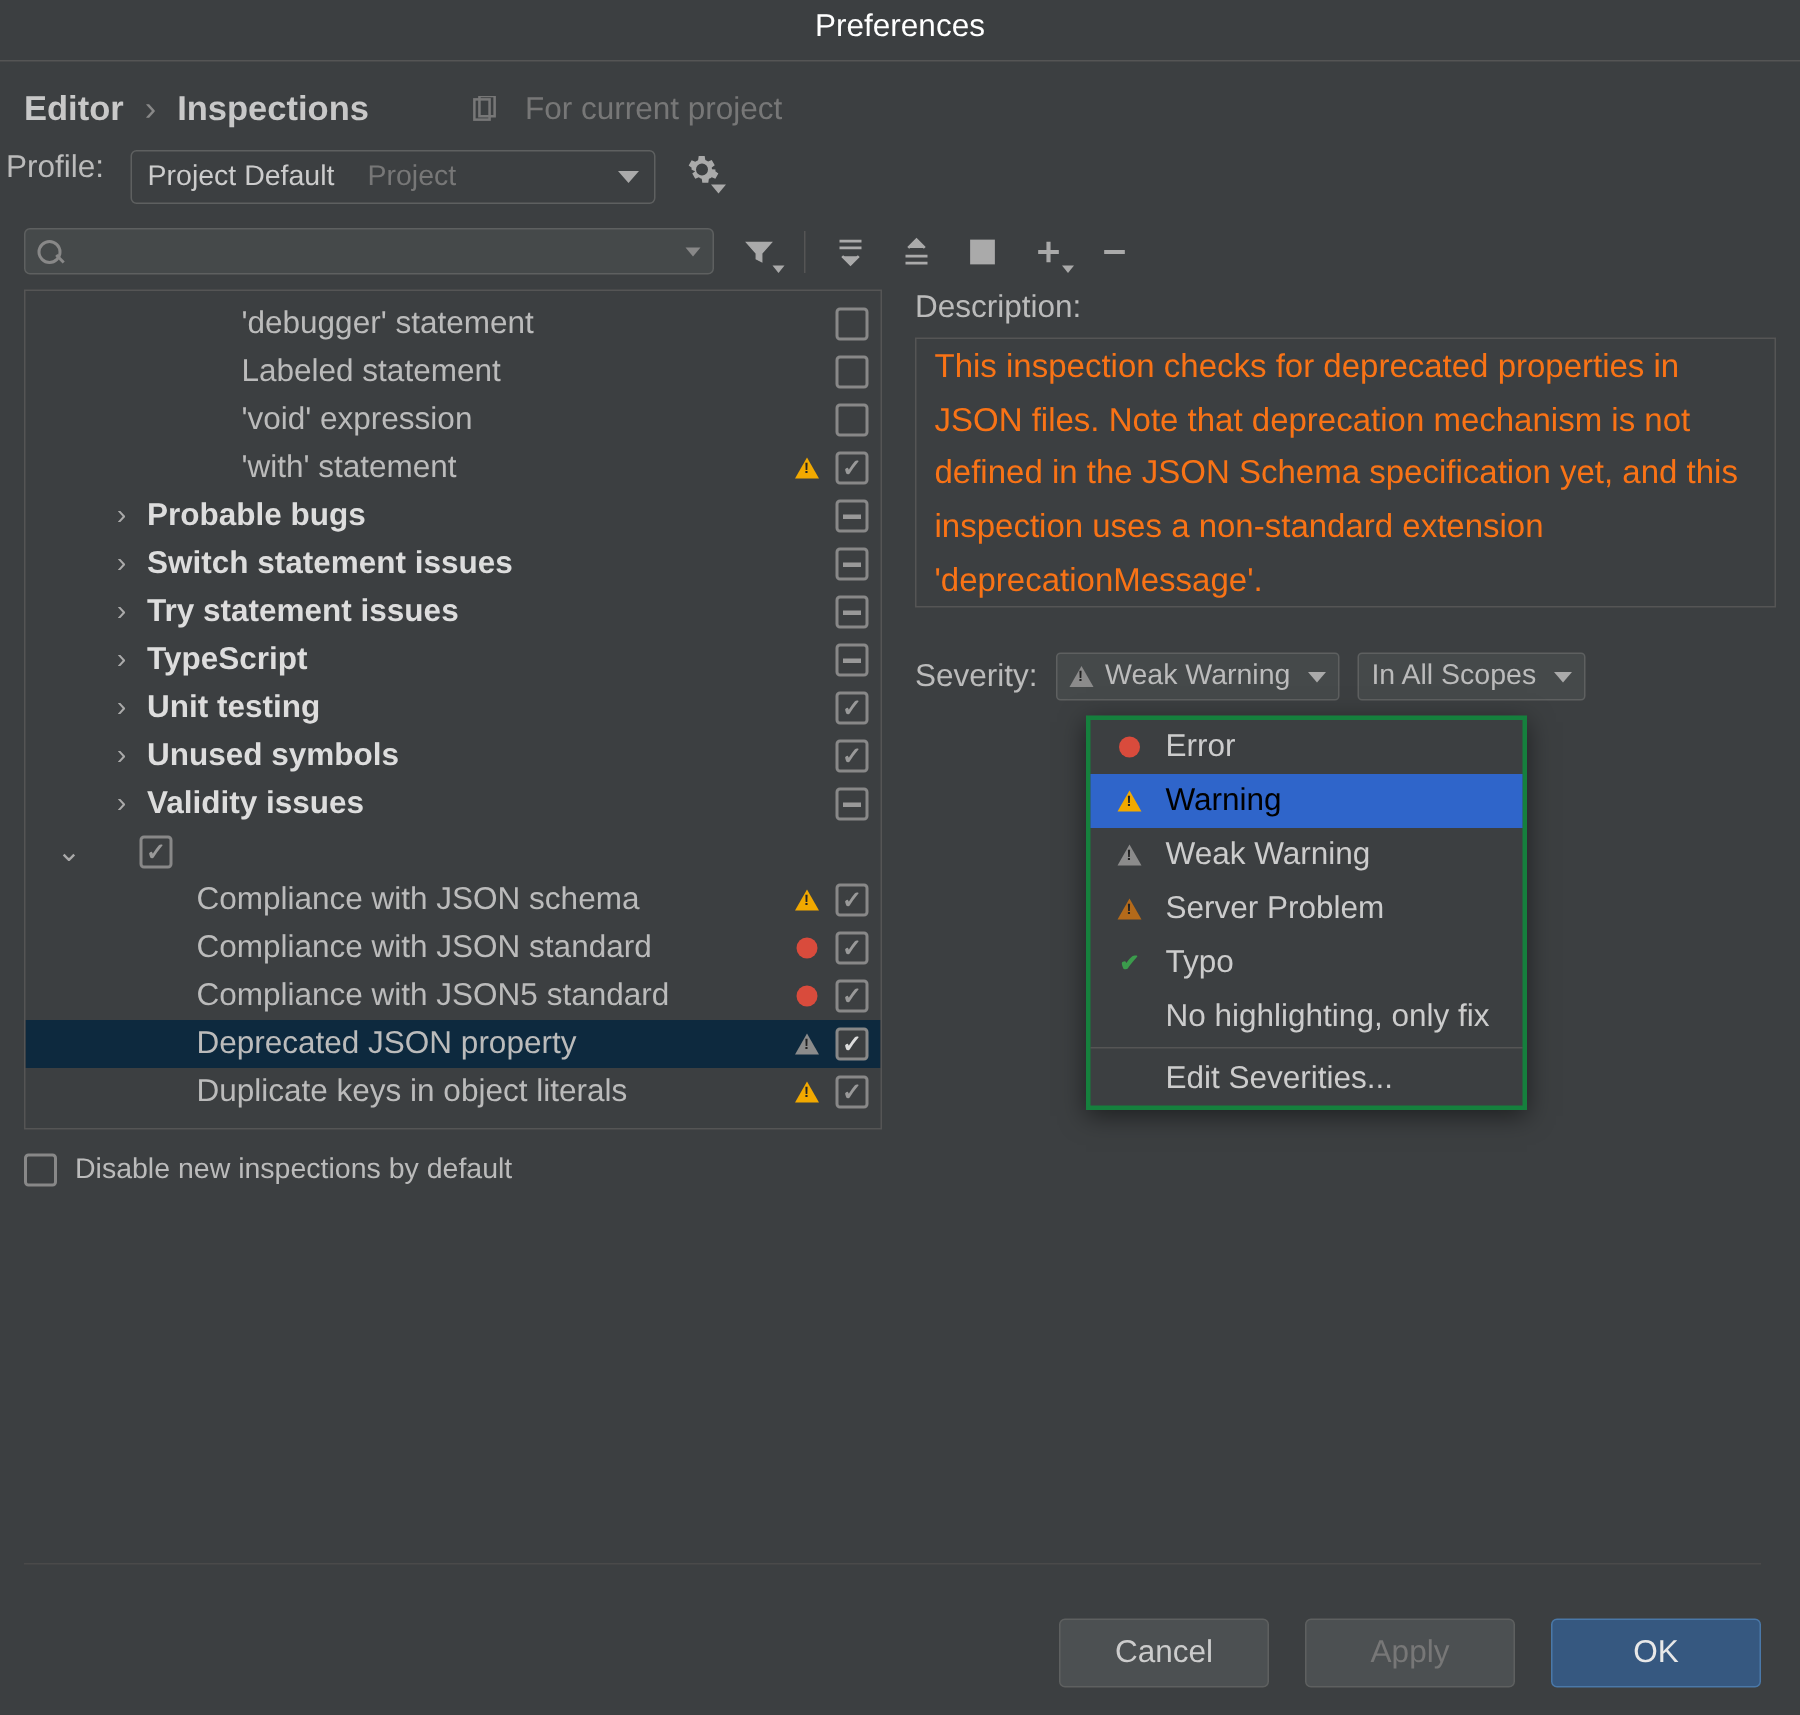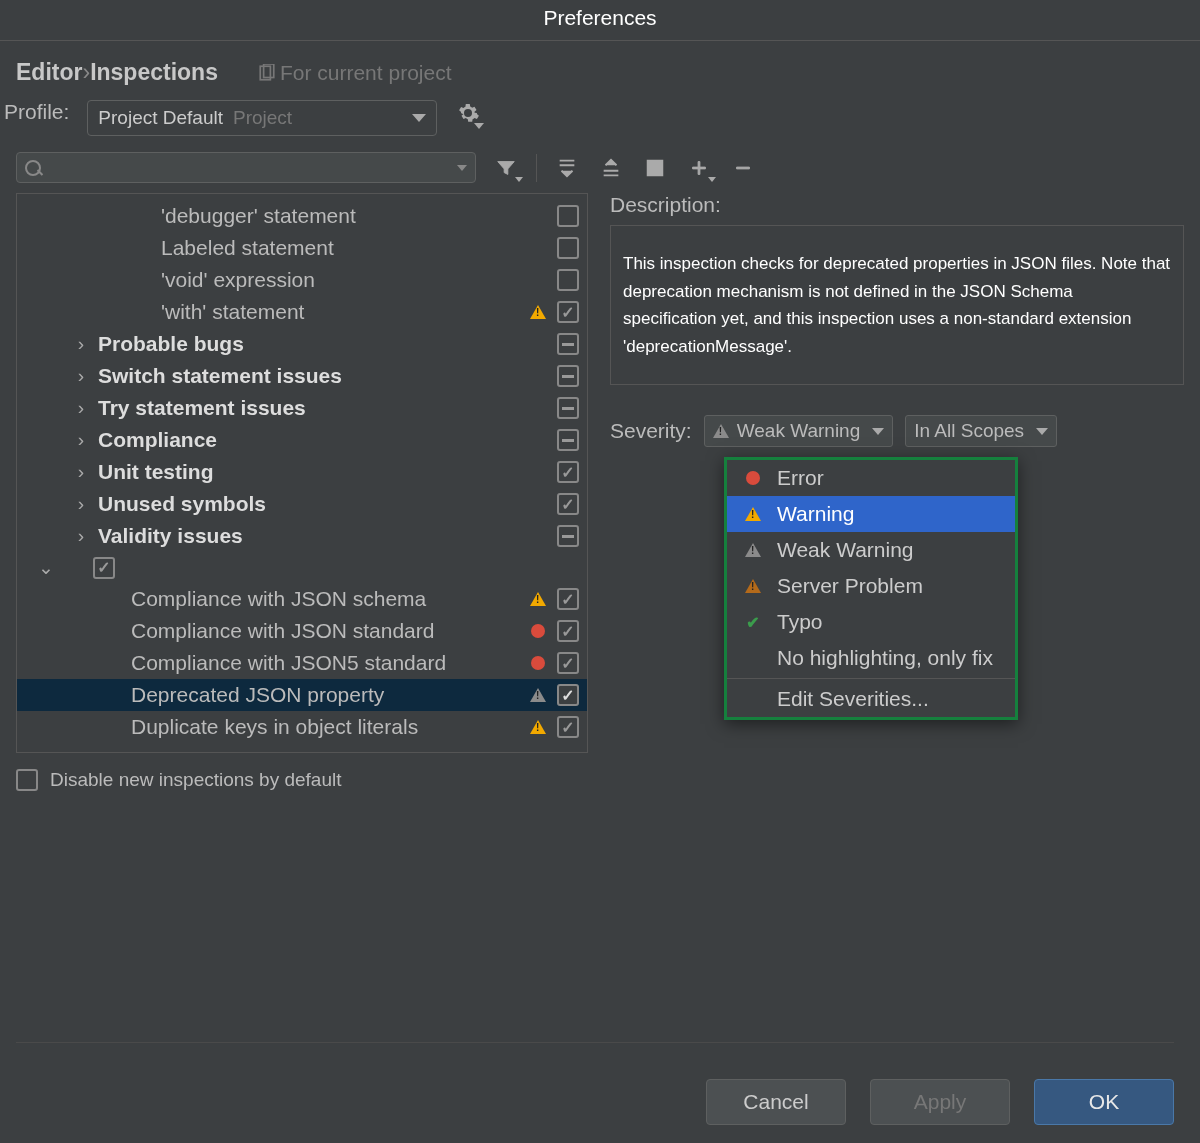--- a/index.html
+++ b/index.html
@@ -15,37 +15,38 @@
   .titlebar {
     text-align: center;
     padding: 6px 0 10px;
     font-size: 21px;
     color: #ffffff;
     border-bottom: 1px solid #555;
   }
   .header {
     display: flex;
     align-items: center;
+    gap: 14px;
     padding: 18px 16px 14px;
   }
   .crumb { color: #c8c8c8; font-weight: 600; font-size: 23px; }
   .crumb.sep { color: #888; font-weight: 400; }
   .scope-icon { width: 18px; height: 18px; display:inline-flex; }
   .scope-label { color: #777; font-size: 21px; margin-left: 4px;}
   .profile-row {
     display: flex;
     align-items: flex-start;
     gap: 18px;
     padding: 0 4px 16px;
   }
   .profile-label { color: #bbb; font-size: 21px; }
   .profile-select {
     display: flex;
     align-items: center;
-    gap: 10px;
+    gap: 22px;
     border: 1px solid #5e6060;
     border-radius: 4px;
     padding: 6px 10px;
     min-width: 350px;
     position: relative;
   }
   .profile-select .main { color: #ccc; }
   .profile-select .hint { color: #777; }
   .chev-down {
     width: 0; height: 0;
@@ -121,22 +122,22 @@
   .cb.checked.bright::after { color:#ddd; }
   .cb.mixed::after { content:""; width:12px; height:3px; background:#999;}
   .indent-0 { padding-left: 20px; }
   .indent-1 { padding-left: 55px; }
   .indent-2 { padding-left: 88px; }
   .indent-2n { padding-left: 118px; }
 
   .detail-pane { flex:1; }
   .detail-label { color:#bbb; font-size:21px; margin-bottom:8px;}
   .description-box {
-    border:1px solid #555; padding:24px 12px;
-    color:#ffffff; font-size:17px; line-height:1.62;
+    border:1px solid #555; padding:0 12px;
+    color:#f97316; font-size:22px; line-height:1.62;
   }
   .sev-row { display:flex; align-items:center; gap:12px; margin-top:30px; position:relative;}
   .sev-label { color:#bbb; font-size:21px; }
   .dropdown {
     display:flex; align-items:center; gap:8px;
     border:1px solid #5e6060; border-radius:3px; padding:4px 8px;
     background:#45494a;
     font-size:19px;
   }
   .dropdown.small { font-size:19px;}
@@ -151,21 +152,21 @@
     box-shadow:0 4px 16px rgba(0,0,0,0.5);
     z-index:10;
   }
   .popup-item {
     display:flex; align-items:center; gap:14px;
     padding:6px 16px;
     font-size:21px;
     color:#ccc;
   }
   .popup-item .icon-slot { width:20px; display:flex; align-items:center; justify-content:center;}
-  .popup-item.highlight { background:#2f65ca; color:#ffffff;}
+  .popup-item.highlight { background:#2f65ca; color:#000000;}
   .popup-sep { height:1px; background:#555; margin:2px 0;}
 
   .disable-row {
     display:flex; align-items:center; gap:12px;
     padding: 16px 16px 0;
   }
 
   .button-bar {
     position:absolute;
     bottom: 18px; right: 26px; left: 16px;
@@ -299,21 +300,21 @@
           <span class="cb mixed"></span>
         </li>
         <li class="tree-item indent-1 bold">
           <span class="expander">›</span>
           <span class="label">Try statement issues</span>
           <span class="badge"></span>
           <span class="cb mixed"></span>
         </li>
         <li class="tree-item indent-1 bold">
           <span class="expander">›</span>
-          <span class="label">Compliance</span>
+          <span class="label">TypeScript</span>
           <span class="badge"></span>
           <span class="cb mixed"></span>
         </li>
         <li class="tree-item indent-1 bold">
           <span class="expander">›</span>
           <span class="label">Unit testing</span>
           <span class="badge"></span>
           <span class="cb checked"></span>
         </li>
         <li class="tree-item indent-1 bold">

